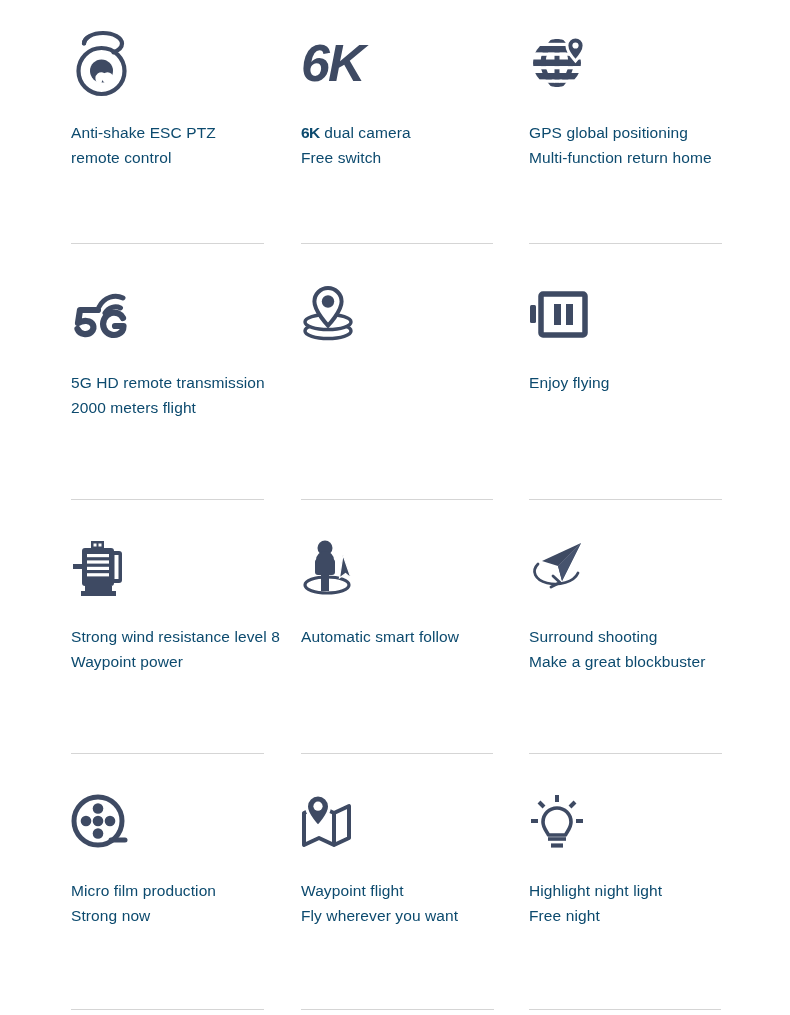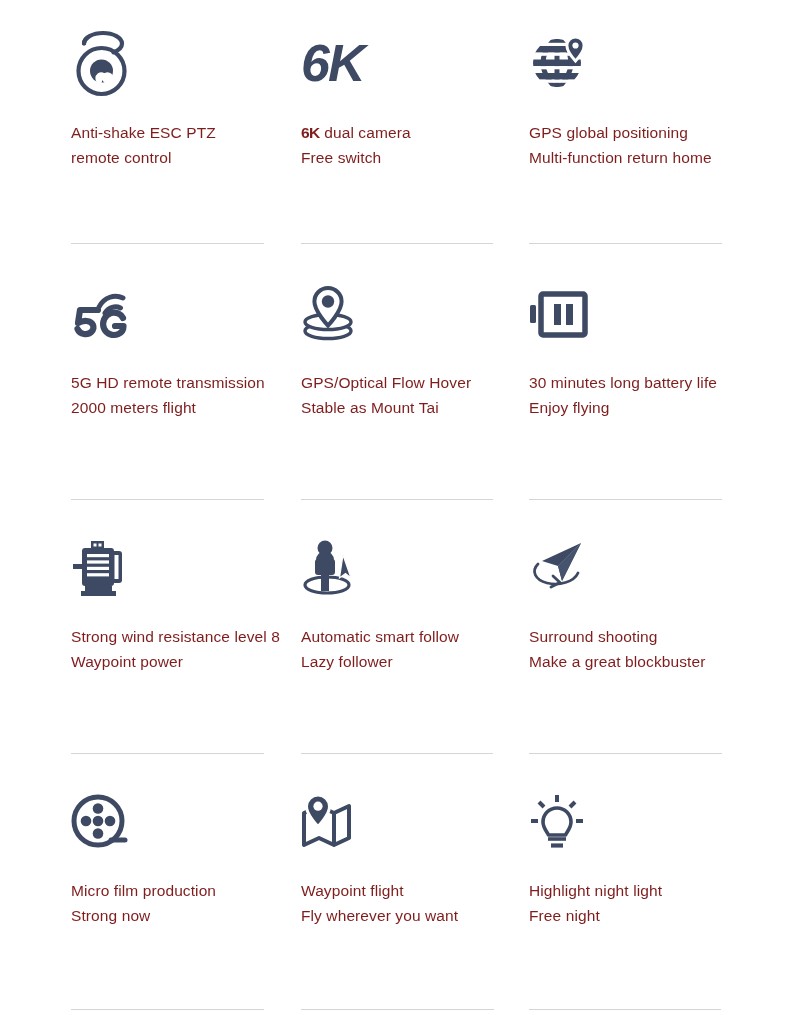--- a/index.html
+++ b/index.html
@@ -36,21 +36,21 @@
     display: flex;
     align-items: center;
     padding-top: 6px;
     box-sizing: border-box;
   }
   .icon-box svg { display: block; }
 
   .caption {
     font-size: 15.5px;
     line-height: 25px;
-    color: #7f1d1d;
+    color: #0c4a6e;
     letter-spacing: 0.1px;
     white-space: nowrap;
   }
   .caption .line1, .caption .line2 { display: block; }
 
   .cap-strong {
     font-weight: bold;
     letter-spacing: -0.5px;
   }
 
@@ -182,41 +182,36 @@
       <svg width="62" height="62" viewBox="0 0 62 62" fill="none" xmlns="http://www.w3.org/2000/svg">
 
         <ellipse cx="27" cy="47" rx="23" ry="7.5" stroke="#3e4a63" stroke-width="3.4" fill="none"></ellipse>
 
         <ellipse cx="27" cy="38" rx="23" ry="7.5" stroke="#3e4a63" stroke-width="3.4" fill="#ffffff"></ellipse>
 
         <path d="M27 4 a13.6 13.6 0 0 1 13.6 13.6 c0 9.8 -13.6 24 -13.6 24 s-13.6 -14.2 -13.6 -24 A13.6 13.6 0 0 1 27 4 z" fill="#ffffff" stroke="#3e4a63" stroke-width="4"></path>
         <circle cx="27" cy="17.5" r="6.2" fill="#3e4a63"></circle>
       </svg>
     </div>
-    <div class="caption">
-      <span class="line1">GPS/Optical Flow Hover</span>
-      <span class="line2">Stable as Mount Tai</span>
-    </div>
     <div class="divider"></div>
   </div>
 
   <div class="feature-card row1 col2">
     <div class="icon-box">
       <svg width="66" height="54" viewBox="0 0 66 54" fill="none" xmlns="http://www.w3.org/2000/svg">
 
         <rect x="1" y="17" width="6" height="18" rx="1.5" fill="#3e4a63"></rect>
 
         <rect x="12" y="6" width="44" height="41" rx="2" stroke="#3e4a63" stroke-width="5.5" fill="none"></rect>
 
         <rect x="25" y="16" width="7" height="21" fill="#3e4a63"></rect>
         <rect x="37" y="16" width="7" height="21" fill="#3e4a63"></rect>
       </svg>
     </div>
     <div class="caption">
-      <span class="line1">30 minutes long battery life</span>
       <span class="line2">Enjoy flying</span>
     </div>
     <div class="divider"></div>
   </div>
 
   <div class="feature-card row2 col0">
     <div class="icon-box">
       <svg width="64" height="64" viewBox="0 0 64 64" fill="none" xmlns="http://www.w3.org/2000/svg">
 
         <path d="M20 4 h13 v8 h-13 z" fill="#3e4a63"></path>
@@ -256,21 +251,20 @@
         <path d="M15 22 a9 9 0 0 1 18 0 v14 h-6 v16 h-6 v-16 h-6 z" fill="#3e4a63"></path>
         <rect x="14" y="21" width="20" height="16" rx="3" fill="#3e4a63"></rect>
         <rect x="20" y="33" width="8" height="20" fill="#3e4a63"></rect>
 
         <path d="M42 17 L50 40 L44.5 35.5 L38.5 40 z" fill="#3e4a63"></path>
         <path d="M42 17 L50 40 L44.5 35.5 L38.5 40 z" fill="#3e4a63" stroke="#ffffff" stroke-width="1.2"></path>
       </svg>
     </div>
     <div class="caption">
       <span class="line1">Automatic smart follow</span>
-      <span class="line2">Lazy follower</span>
     </div>
     <div class="divider"></div>
   </div>
 
   <div class="feature-card row2 col2">
     <div class="icon-box">
       <svg width="72" height="58" viewBox="0 0 72 58" fill="none" xmlns="http://www.w3.org/2000/svg">
 
         <path d="M9 24 C2 31 6 40 18 43 C30 46 45 42 49 33" stroke="#3e4a63" stroke-width="2.8" fill="none" stroke-linecap="round"></path>
         <path d="M24 36 L31 42.5 L22 47" stroke="#3e4a63" stroke-width="2.8" fill="none" stroke-linecap="round" stroke-linejoin="round"></path>

